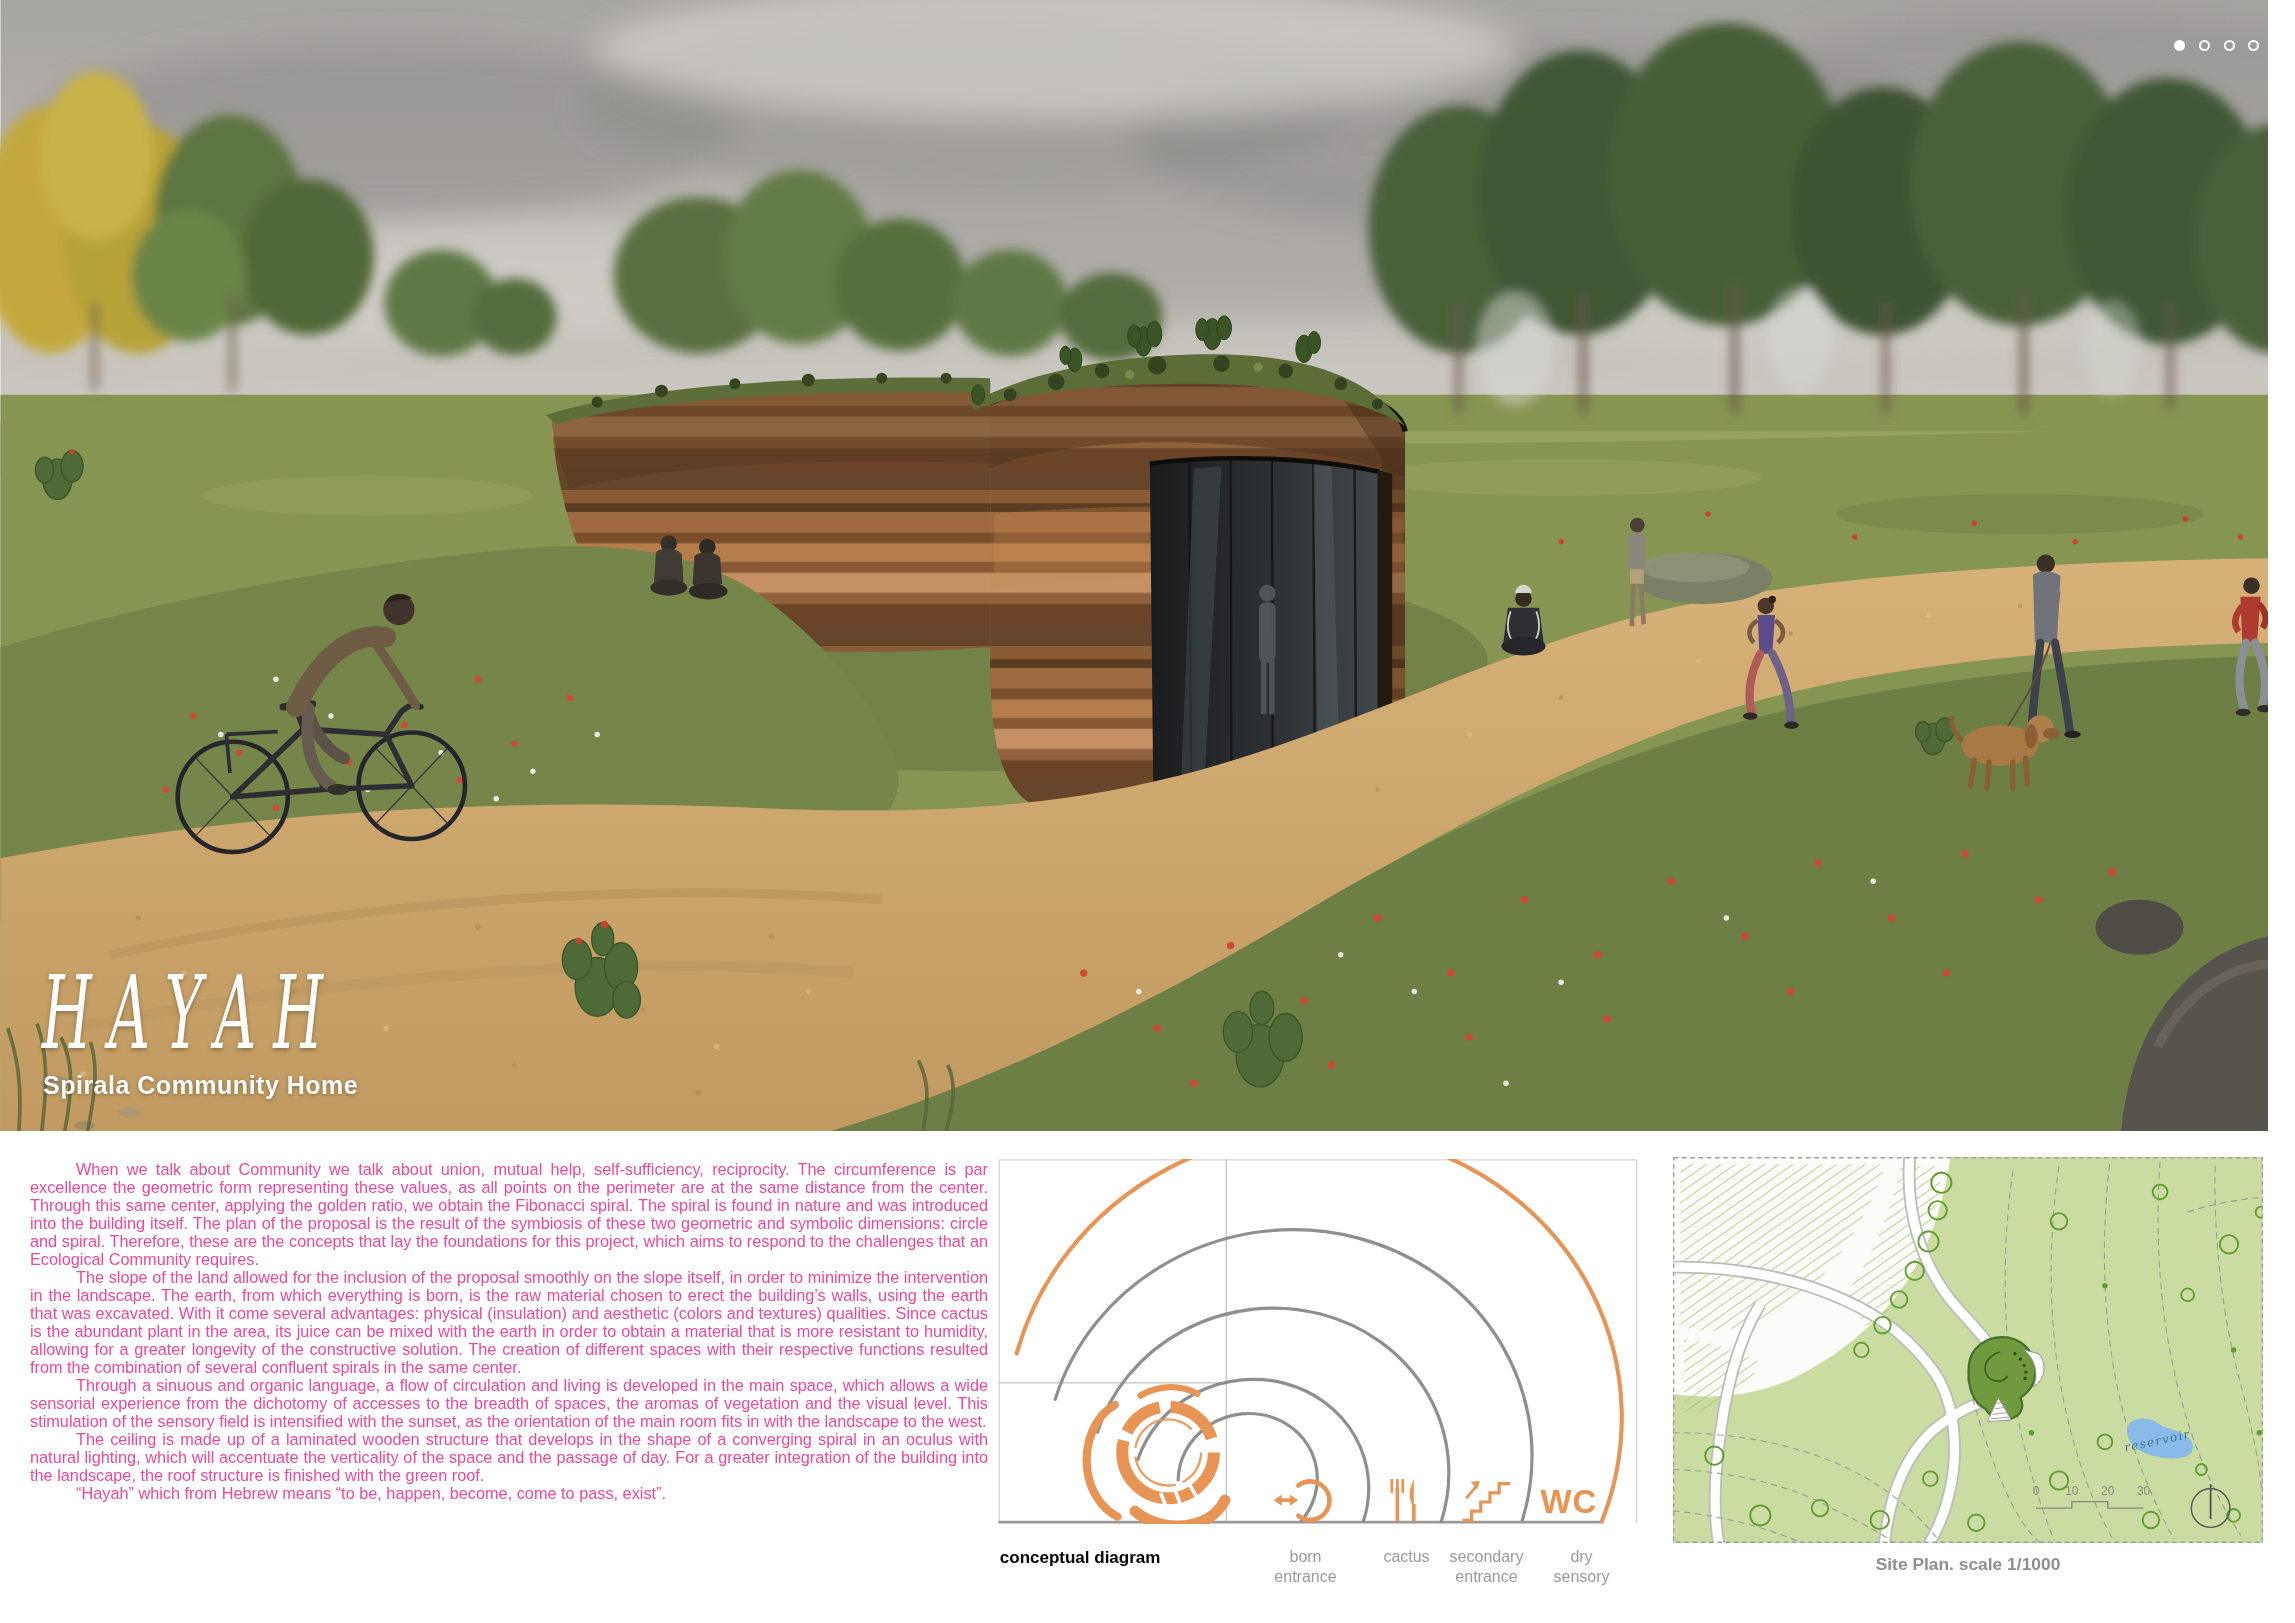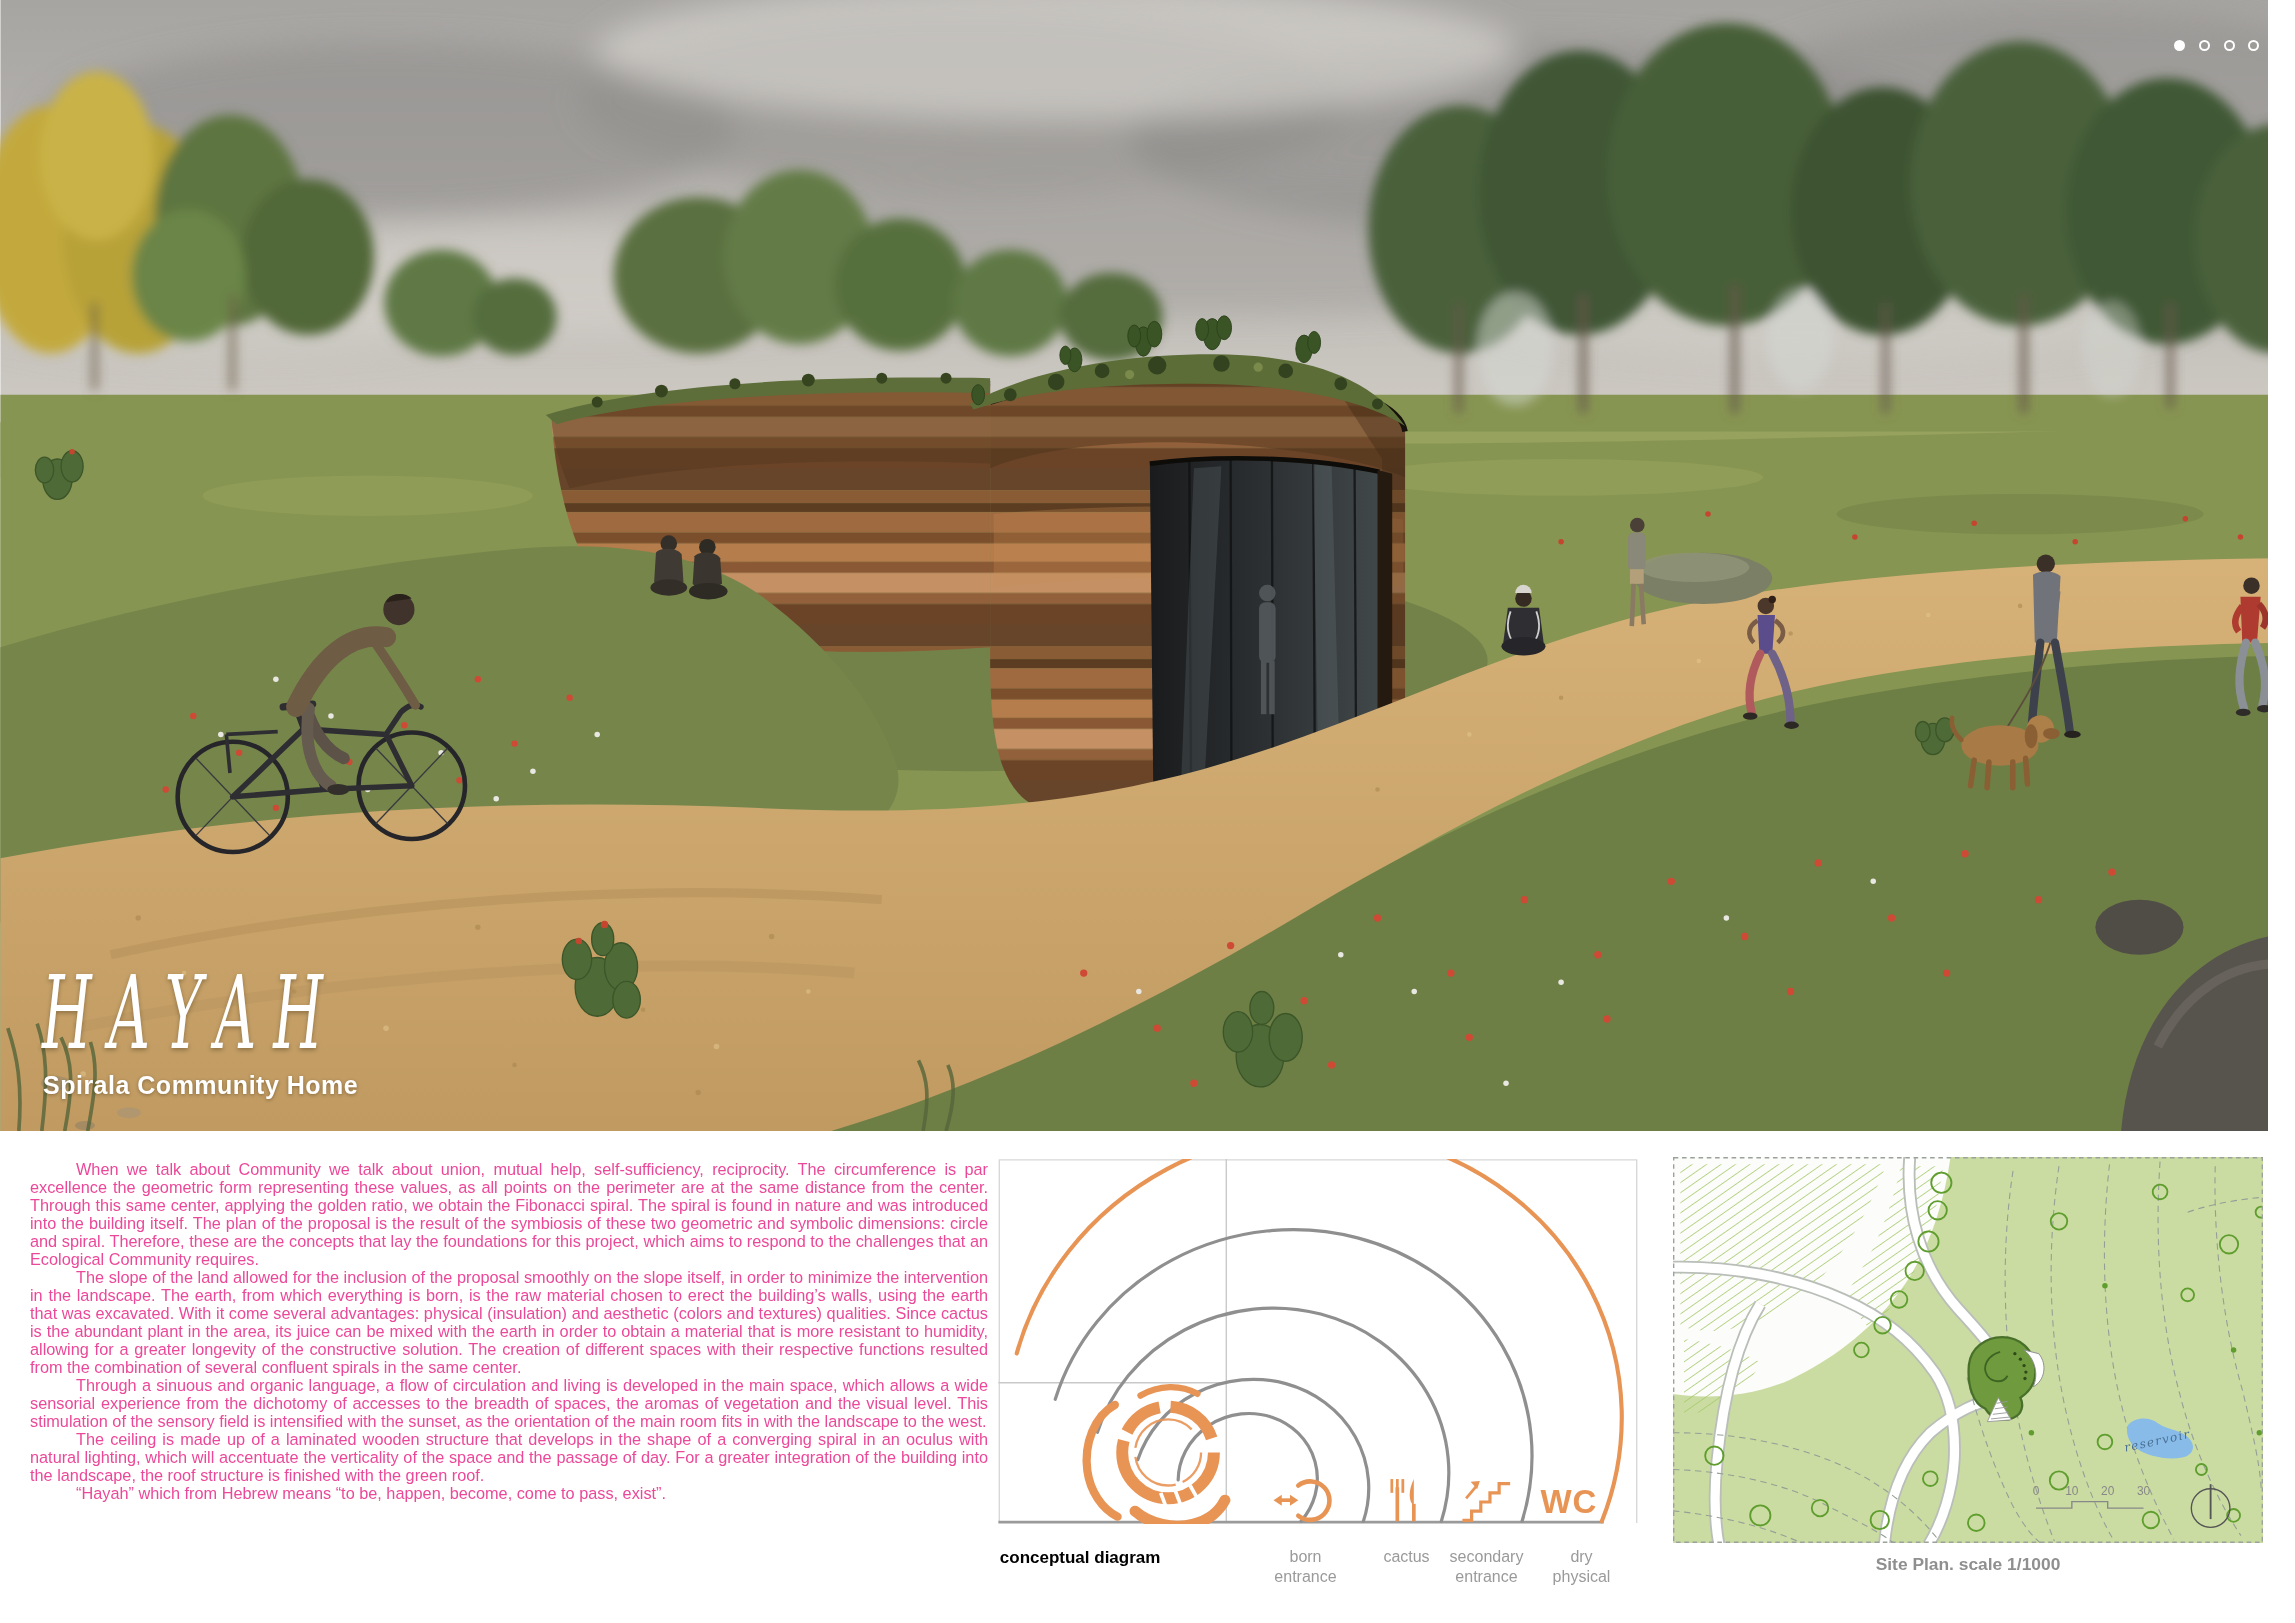--- a/index.html
+++ b/index.html
@@ -557,21 +557,21 @@
     <div class="legend-item" style="left:335px;">
       <span>cactus</span>
       <span></span>
     </div>
     <div class="legend-item" style="left:415px;">
       <span>secondary</span>
       <span>entrance</span>
     </div>
     <div class="legend-item" style="left:510px;">
       <span>dry</span>
-      <span>physical</span>
+      <span>sensory</span>
     </div>
   </div>
 
   <div class="siteplan-panel">
     <svg width="590" height="386" viewBox="0 0 642 420">
       <defs>
         <pattern id="hatch" width="9" height="9" patternUnits="userSpaceOnUse" patternTransform="rotate(55)">
           <line x1="0" y1="0" x2="0" y2="9" stroke="#a3c868" stroke-width="1.6"></line>
         </pattern>
       </defs>

